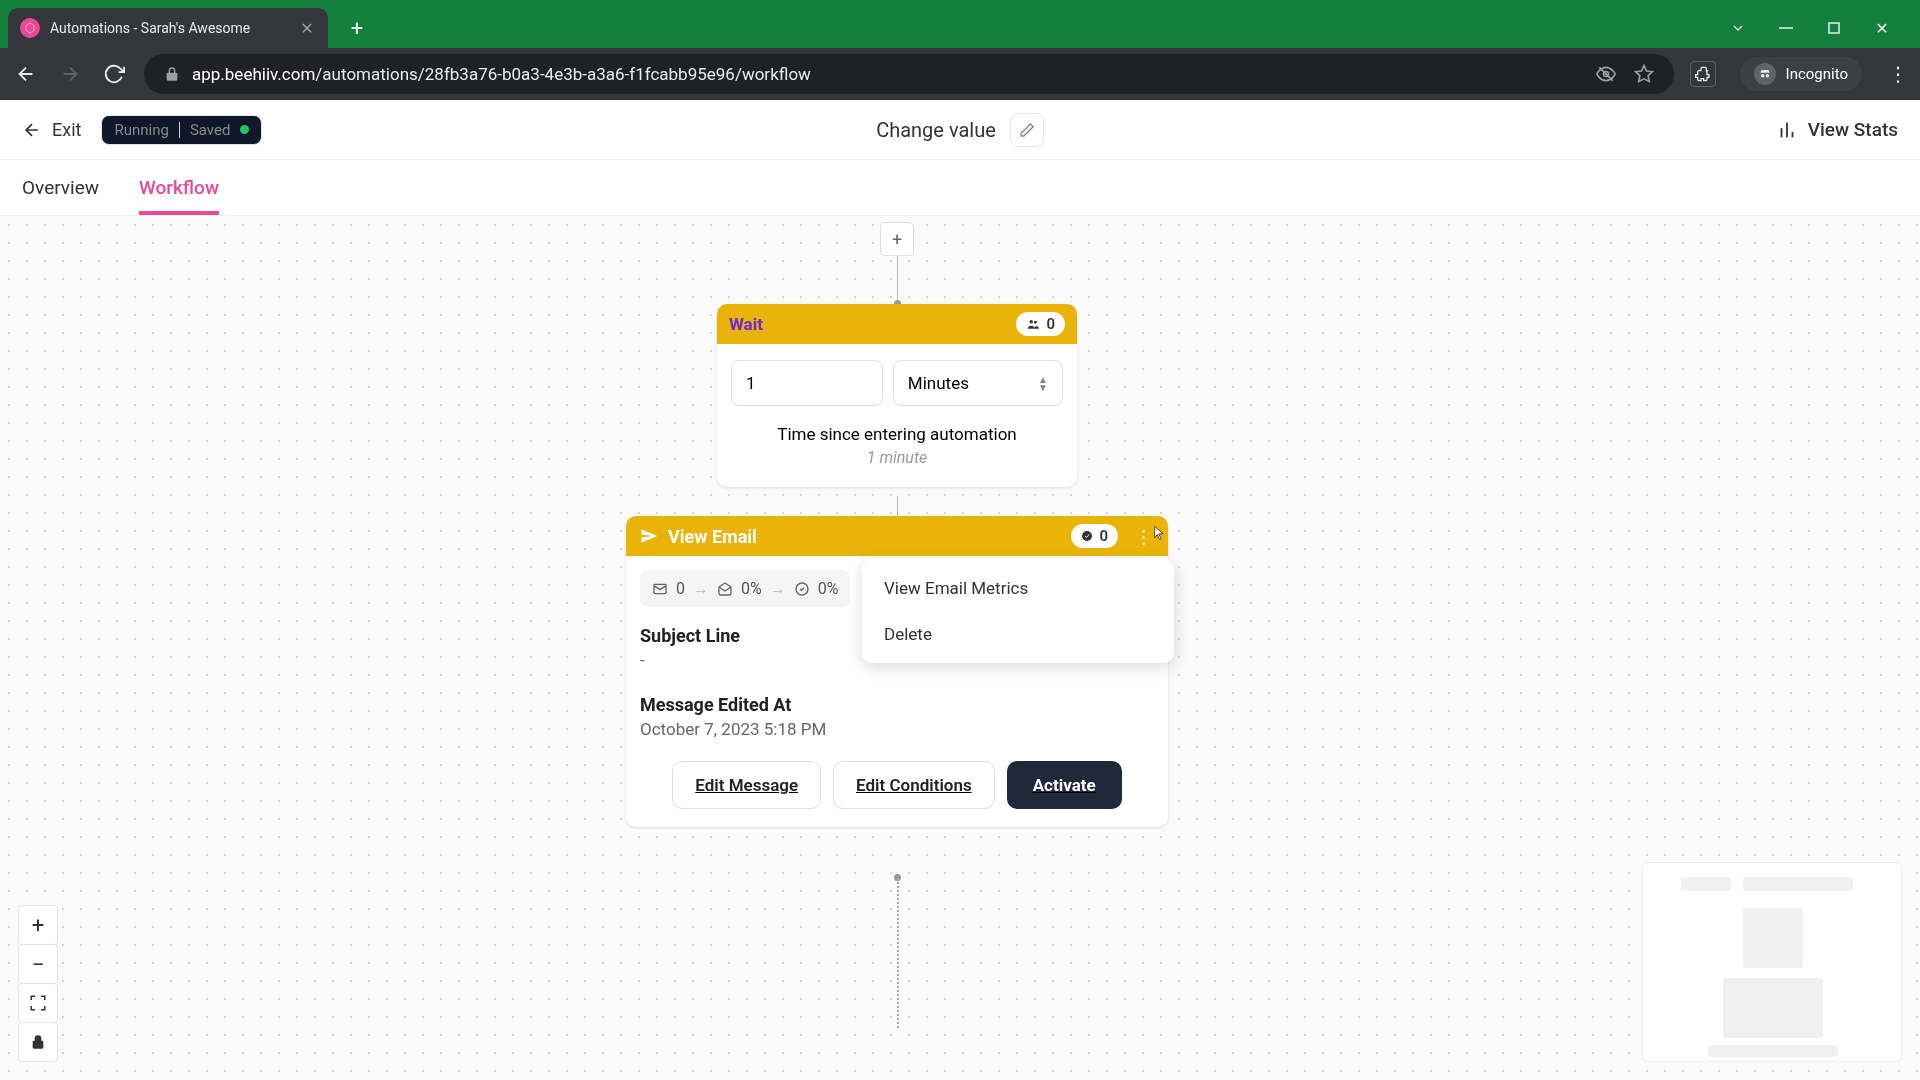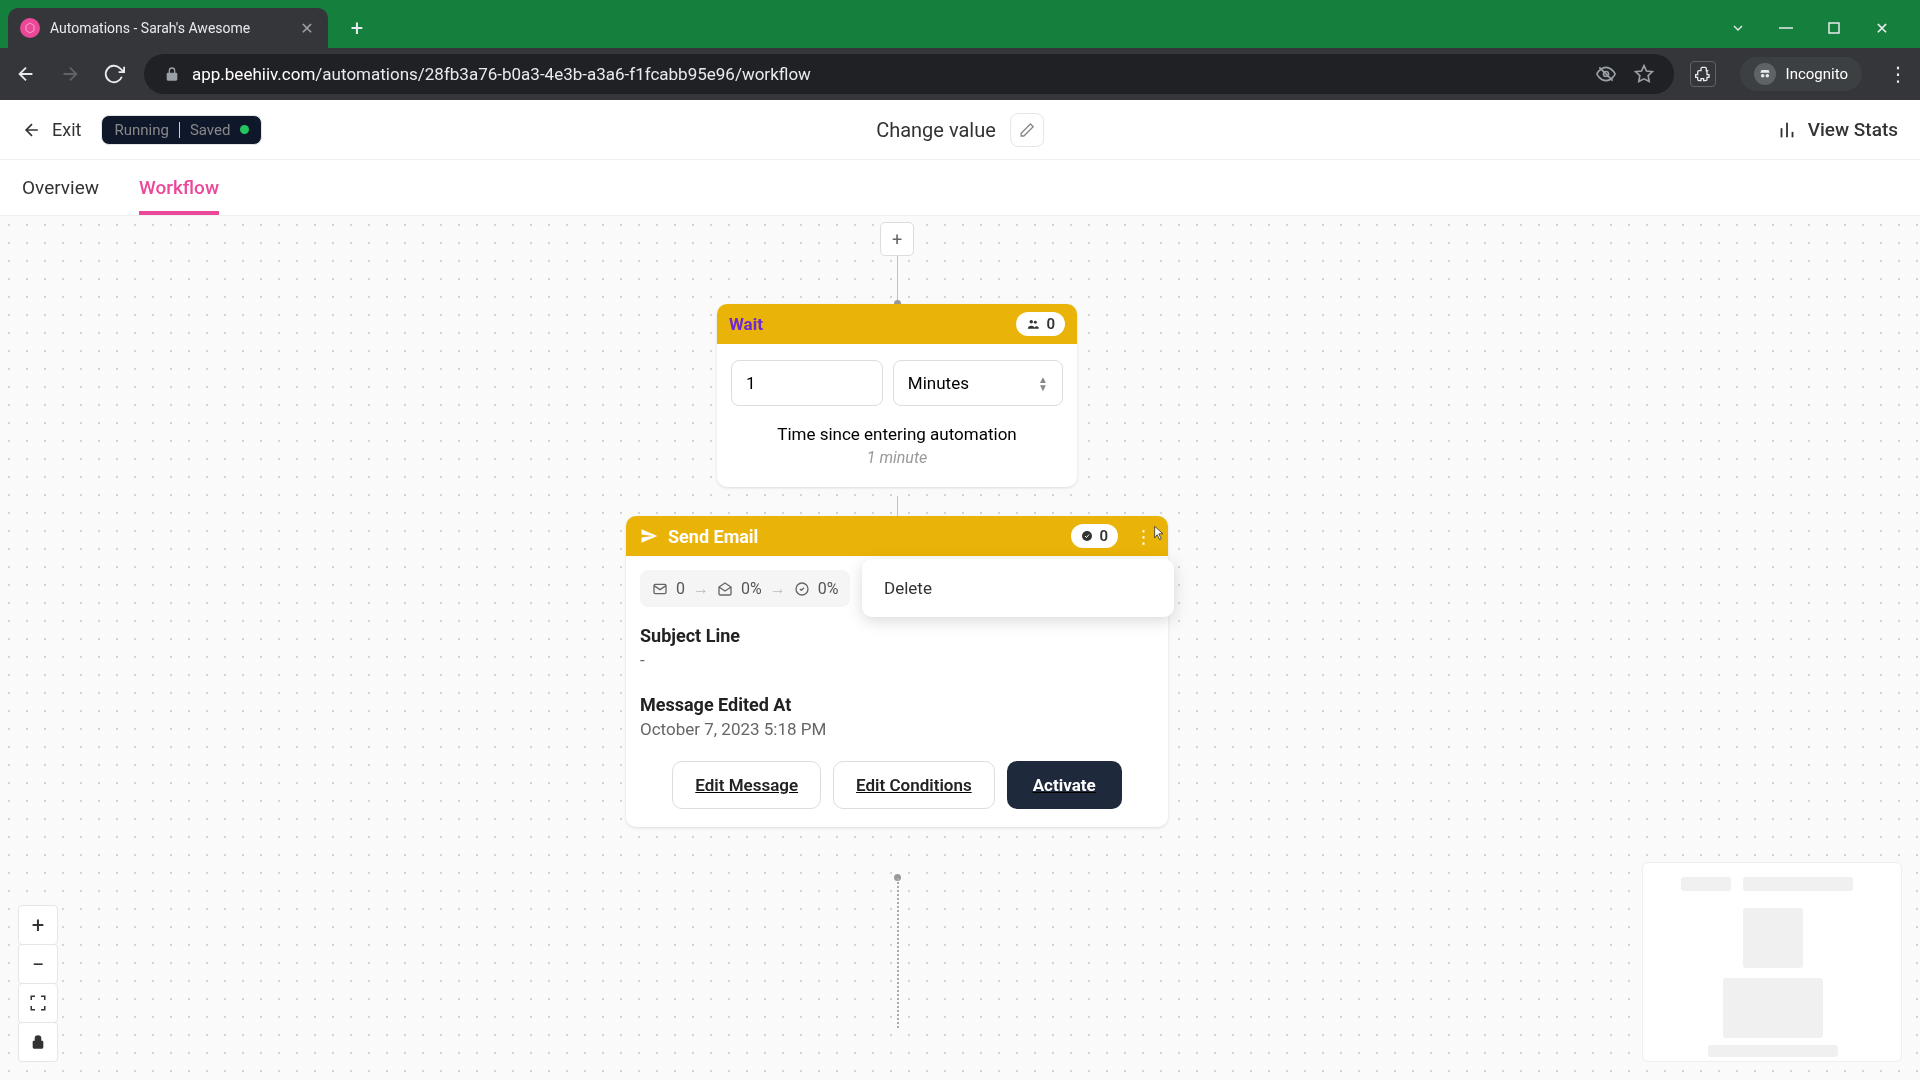--- a/index.html
+++ b/index.html
@@ -266,21 +266,21 @@
       </div>
     </div>
 
     <div class="line-down-2"></div>
 
     <div class="email-card">
       <div class="email-header">
         <svg width="18" height="18" viewBox="0 0 24 24" fill="#fff">
             <path d="M2 21l21-9L2 3v7l15 2-15 2v7z"></path>
           </svg>
-        <span class="email-title">Send Email</span>
+        <span class="email-title">View Email</span>
         <span class="email-count">
           <svg width="12" height="12" viewBox="0 0 24 24" fill="#333">
               <circle cx="12" cy="12" r="10"></circle>
               <path d="M8 12l3 3 5-6" stroke="#fff" stroke-width="2" fill="none"></path>
             </svg>
           <span>0</span>
         </span>
         <span class="email-more">
           <span style="font-size:18px; letter-spacing:1px;">⋮</span>
           <span class="cursor-pointer">
@@ -319,20 +319,21 @@
           <button class="btn-secondary">Edit Conditions</button>
           <button class="btn-primary">Activate</button>
         </div>
       </div>
     </div>
 
     <div class="dot-conn" style="top:658px;"></div>
     <div class="line-down-3"></div>
 
     <div class="context-menu">
+      <div class="menu-item">View Email Metrics</div>
       <div class="menu-item">Delete</div>
     </div>
 
     <div class="zoom-controls">
       <div class="zoom-btn">+</div>
       <div class="zoom-btn">−</div>
       <div class="zoom-btn">
           <svg width="18" height="18" viewBox="0 0 24 24" fill="none" stroke="#333" stroke-width="2">
             <path d="M3 8V3h5 M21 8V3h-5 M3 16v5h5 M21 16v5h-5"></path>
           </svg>

